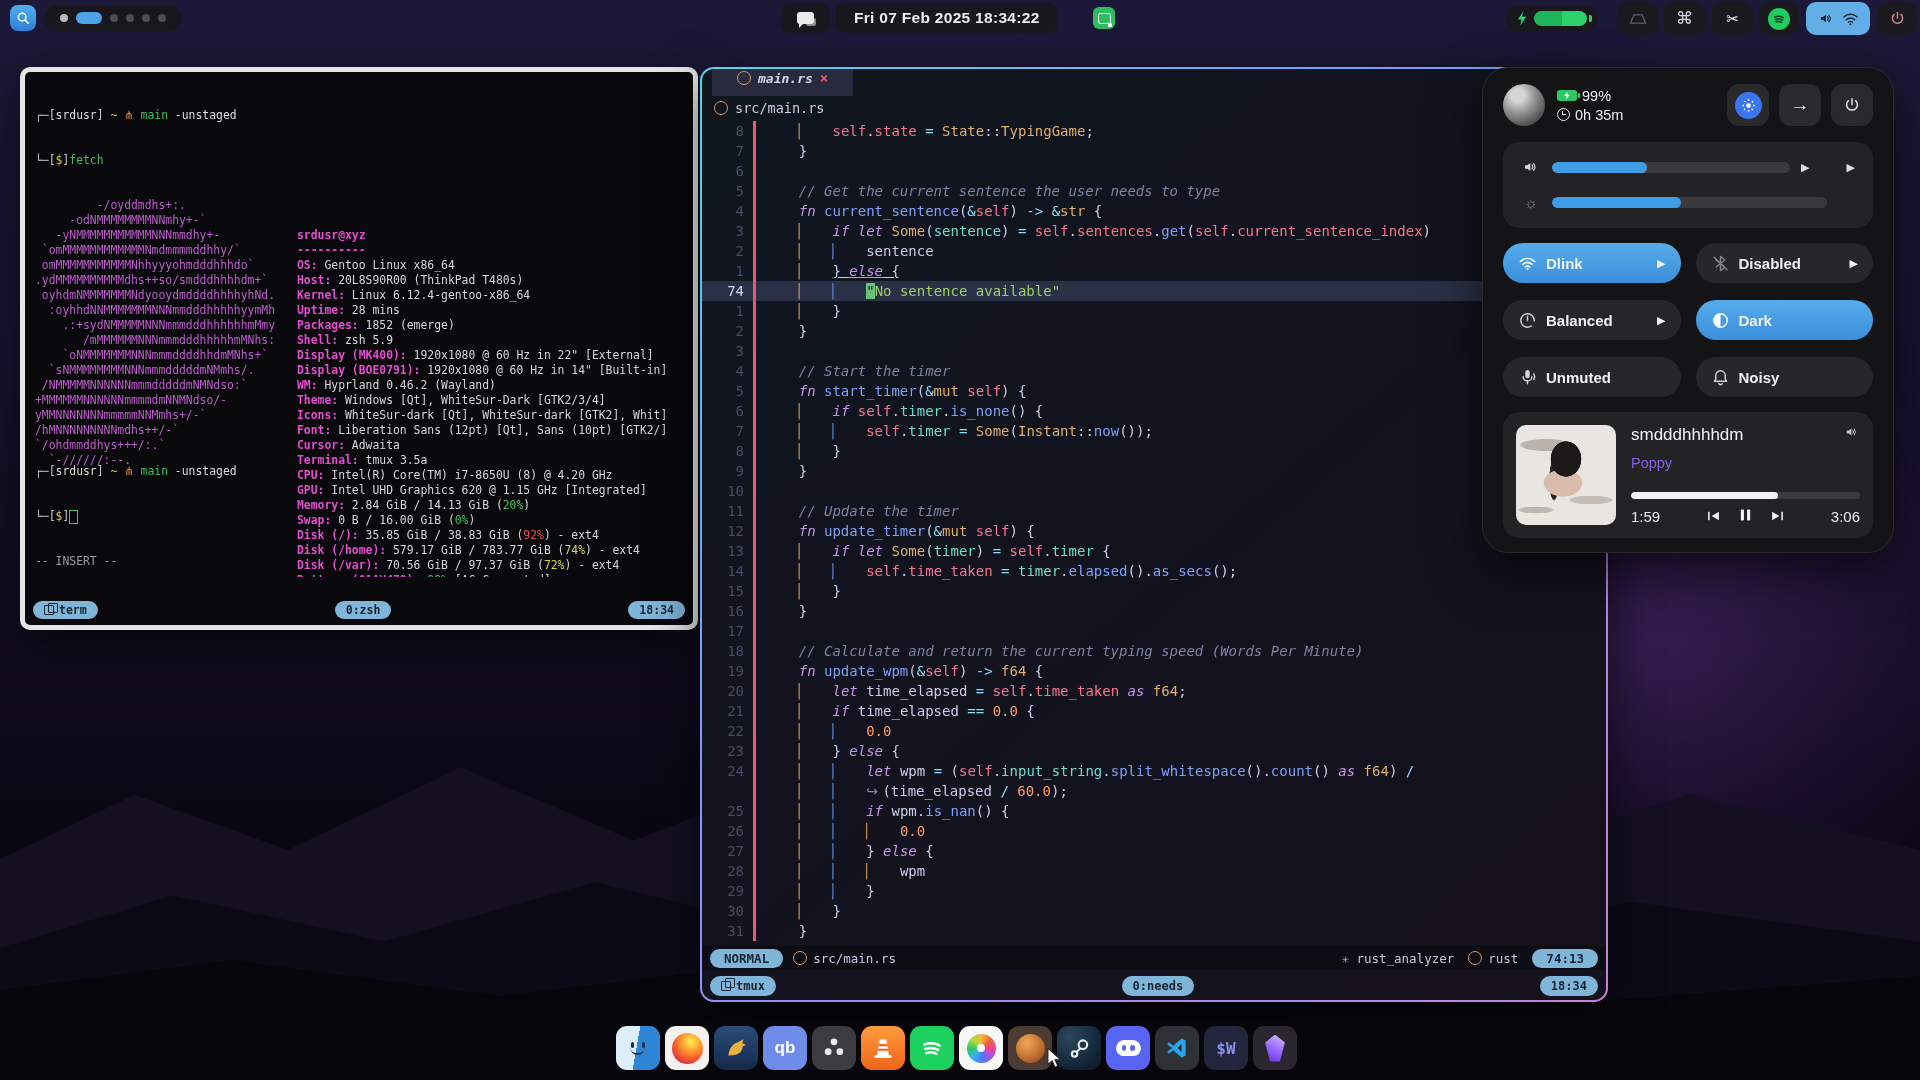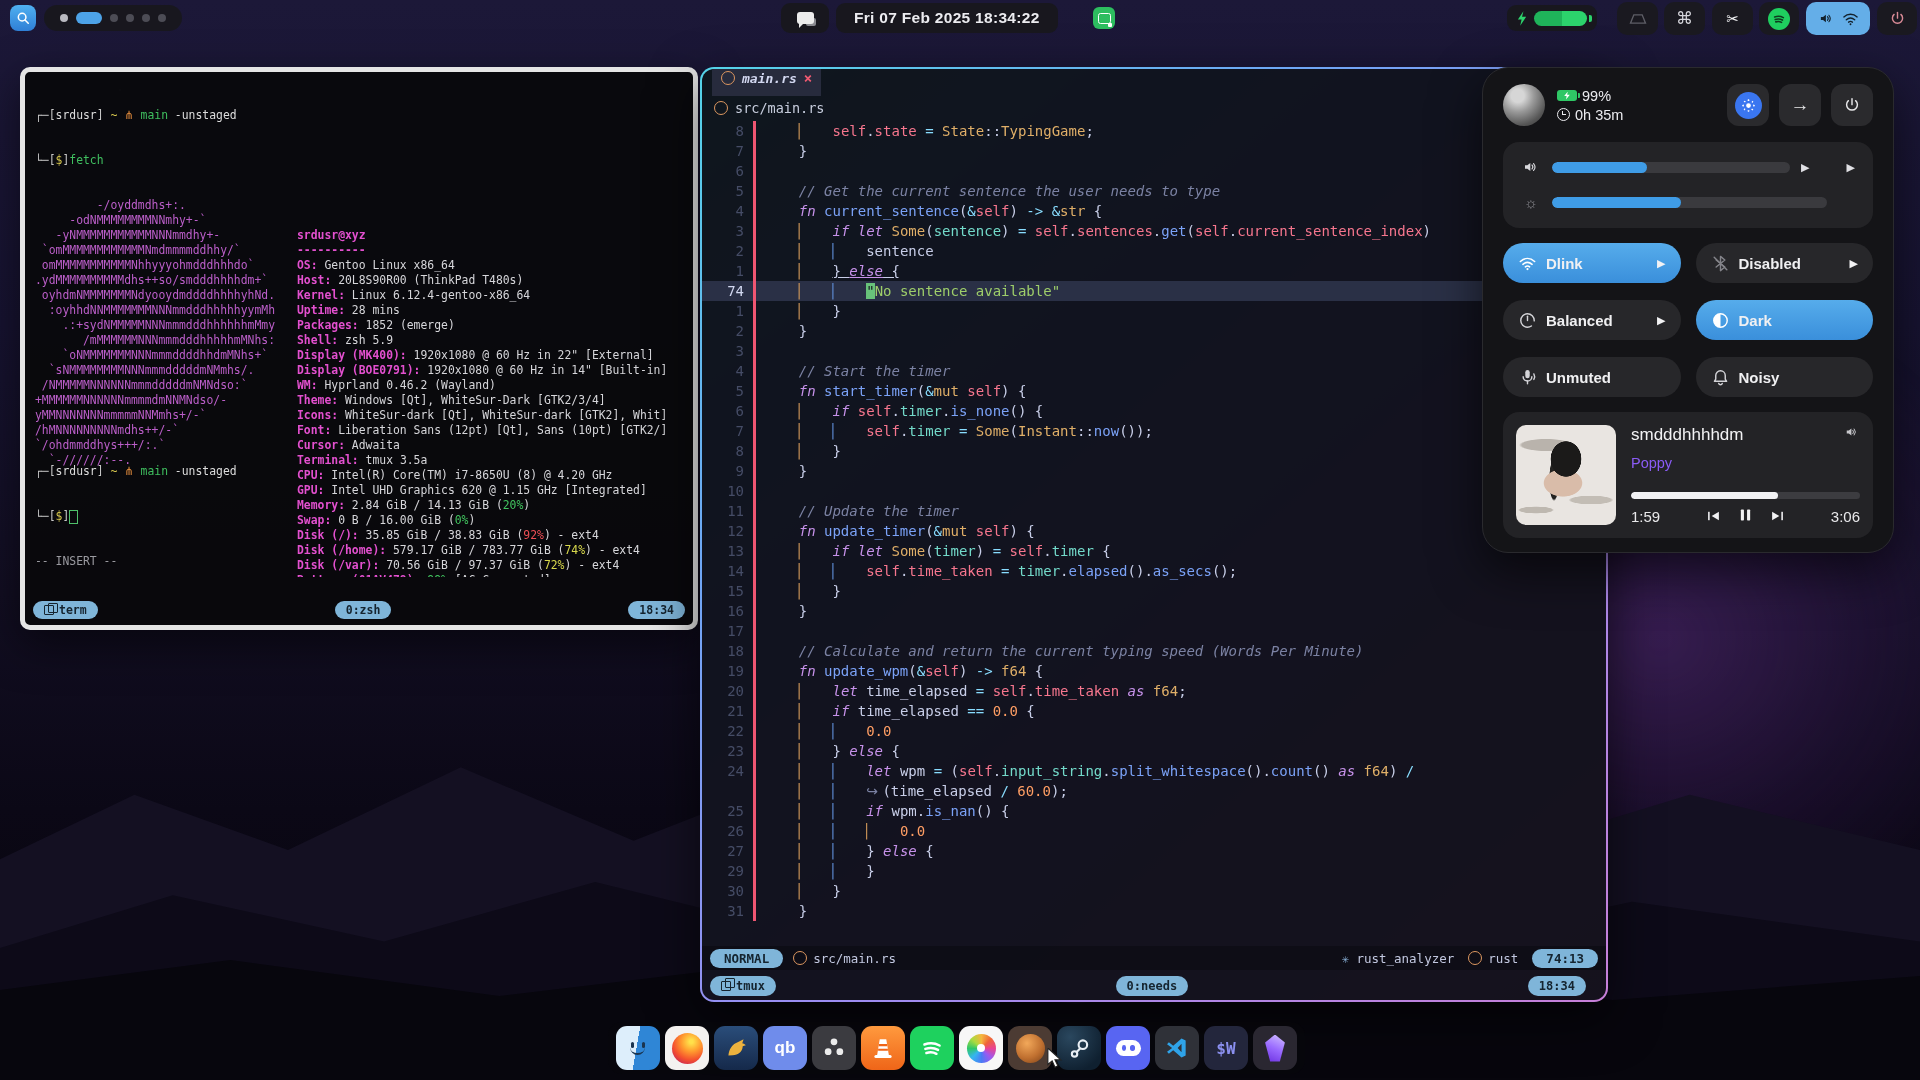--- a/index.html
+++ b/index.html
@@ -72,21 +72,21 @@
   .tmux-pill{background:#7fb5d9;color:#15242f;border-radius:10px;height:18px;display:flex;align-items:center;gap:5px;padding:0 11px;font-weight:bold;font-size:11.5px;font-family:"DejaVu Sans Mono",monospace}
   .win-icon{display:inline-block;width:8px;height:8px;border:1.5px solid #15242f;border-radius:1px;position:relative}
   .win-icon::after{content:"";position:absolute;left:2.5px;top:-3.5px;width:8px;height:8px;border:1.5px solid #15242f;border-radius:1px}
   
   #editor-frame{position:absolute;left:700px;top:67px;width:908px;height:935px;border-radius:14px;padding:2px;
     background:linear-gradient(140deg,#54d4e8 0%,#6fa6f5 30%,#9a8df2 60%,#c77fd8 100%);
     box-shadow:0 16px 50px rgba(0,0,0,.6);z-index:2;box-sizing:border-box}
   #editor-win{width:100%;height:100%;border-radius:12px;background:rgba(12,12,19,.95);overflow:hidden;position:relative;
     font-family:"DejaVu Sans Mono",monospace}
   #tabline{height:27px;display:flex;align-items:flex-end;padding-left:10px}
-  #tab{background:#272b3d;border-radius:6px 6px 0 0;height:36px;display:flex;align-items:center;gap:7px;padding:0 9px;font-size:13px}
+  #tab{background:#272b3d;border-radius:6px 6px 0 0;height:36px;display:flex;align-items:center;gap:7px;padding:0 25px;font-size:13px}
   #tab .tab-title{color:#d2d7f0;font-style:italic;font-weight:bold}
   #tab .tab-close{color:#f05a72;font-weight:bold;font-size:14px}
   #winbar{height:23px;display:flex;align-items:center;gap:7px;padding-left:12px;font-size:13.5px;color:#c8cede}
   .ric{display:inline-flex;width:14px;height:14px;border-radius:50%;border:1.5px solid #dc9760;color:#dc9760;
     font-size:9.5px;font-weight:bold;align-items:center;justify-content:center;box-sizing:border-box;font-family:"DejaVu Sans Mono",monospace}
   #code{position:absolute;top:52px;left:0;right:0;bottom:56px;overflow:hidden;font-size:14px;line-height:20px}
   .cl{display:flex;height:20px;white-space:pre}
   .ln{width:42px;text-align:right;padding-right:9px;color:#454c66;flex:none}
   .gitbar{width:3px;background:#ef5672;flex:none;margin-right:9px}
   .ct{white-space:pre;flex:1}
@@ -98,21 +98,21 @@
   .tk-gO{color:#d49a5a}.tk-gB{color:#5f8fd9}
   .tk-u{color:#c8cee8;text-decoration:underline}
   .tk-ku{color:#c792ea;font-style:italic;text-decoration:underline}
   .tk-cur{background:#68c27a;color:#14161f}
   .tk-w{font-family:"DejaVu Sans",sans-serif;color:#7b82a3}
   #statusline{position:absolute;left:0;right:0;bottom:30px;height:24px;display:flex;align-items:center;padding:0 8px;gap:10px;font-size:12.5px;background:rgba(10,10,16,.6)}
   .sl-pill{background:#7fb5d9;color:#15242f;border-radius:11px;height:19px;display:flex;align-items:center;padding:0 14px;font-weight:bold}
   .sl-file{color:#c2c8e0;display:flex;align-items:center;gap:6px}
   .sl-right{margin-left:auto;display:flex;align-items:center;gap:14px;color:#c2c8e0}
   .lsp-ic{color:#8fb8e0;font-size:12px}
-  #ed-tmux{position:absolute;left:8px;right:20px;bottom:4px;height:21px;display:flex;align-items:center;justify-content:space-between}
+  #ed-tmux{position:absolute;left:8px;right:8px;bottom:4px;height:21px;display:flex;align-items:center;justify-content:space-between}
   #ed-tmux .tmux-pill{height:20px;font-size:12px;border-radius:11px}
   
   #cc{position:absolute;left:1482px;top:67px;width:410px;height:484px;border-radius:26px;background:#141417;
     border:1px solid #2a2a2e;box-shadow:0 18px 50px rgba(0,0,0,.6);z-index:5;color:#ececf0}
   #cc-header{display:flex;align-items:center;padding:16px 20px 0 20px;gap:12px}
   .avatar{width:42px;height:42px;border-radius:50%;flex:none;
     background:radial-gradient(circle at 35% 28%,#d6d6d6 0 16%,#999 40%,#565656 72%,#333 100%)}
   .cc-stats{display:flex;flex-direction:column;gap:3px;font-size:14.5px}
   .cc-stat{display:flex;align-items:center;gap:5px}
   .batt{display:inline-block;width:20px;height:11px;border-radius:3px;background:#2fc765;position:relative}
@@ -367,20 +367,21 @@
         <div class="cl "><span class="ln">19</span><span class="gitbar"></span><span class="ct"><span class="tk-p">    </span><span class="tk-k">fn</span><span class="tk-p"> </span><span class="tk-b">update_wpm</span><span class="tk-p">(</span><span class="tk-cy">&amp;</span><span class="tk-r">self</span><span class="tk-p">) </span><span class="tk-cy">-&gt;</span><span class="tk-p"> </span><span class="tk-y">f64</span><span class="tk-p"> {</span></span></div>
         <div class="cl "><span class="ln">20</span><span class="gitbar"></span><span class="ct"><span class="tk-p">    </span><span class="tk-gO">▏</span><span class="tk-p">   </span><span class="tk-k">let</span><span class="tk-p"> </span><span class="tk-p">time_elapsed</span><span class="tk-p"> </span><span class="tk-cy">=</span><span class="tk-p"> </span><span class="tk-r">self</span><span class="tk-p">.</span><span class="tk-r">time_taken</span><span class="tk-p"> </span><span class="tk-k">as</span><span class="tk-p"> </span><span class="tk-y">f64</span><span class="tk-p">;</span></span></div>
         <div class="cl "><span class="ln">21</span><span class="gitbar"></span><span class="ct"><span class="tk-p">    </span><span class="tk-gO">▏</span><span class="tk-p">   </span><span class="tk-k">if</span><span class="tk-p"> </span><span class="tk-p">time_elapsed</span><span class="tk-p"> </span><span class="tk-cy">==</span><span class="tk-p"> </span><span class="tk-o">0.0</span><span class="tk-p"> {</span></span></div>
         <div class="cl "><span class="ln">22</span><span class="gitbar"></span><span class="ct"><span class="tk-p">    </span><span class="tk-gO">▏</span><span class="tk-p">   </span><span class="tk-gB">▏</span><span class="tk-p">   </span><span class="tk-o">0.0</span></span></div>
         <div class="cl "><span class="ln">23</span><span class="gitbar"></span><span class="ct"><span class="tk-p">    </span><span class="tk-gO">▏</span><span class="tk-p">   </span><span class="tk-p">} </span><span class="tk-k">else</span><span class="tk-p"> {</span></span></div>
         <div class="cl "><span class="ln">24</span><span class="gitbar"></span><span class="ct"><span class="tk-p">    </span><span class="tk-gO">▏</span><span class="tk-p">   </span><span class="tk-gB">▏</span><span class="tk-p">   </span><span class="tk-k">let</span><span class="tk-p"> </span><span class="tk-p">wpm</span><span class="tk-p"> </span><span class="tk-cy">=</span><span class="tk-p"> (</span><span class="tk-r">self</span><span class="tk-p">.</span><span class="tk-t">input_string</span><span class="tk-p">.</span><span class="tk-b">split_whitespace</span><span class="tk-p">().</span><span class="tk-b">count</span><span class="tk-p">() </span><span class="tk-k">as</span><span class="tk-p"> </span><span class="tk-y">f64</span><span class="tk-p">) </span><span class="tk-cy">/</span></span></div>
         <div class="cl "><span class="ln"></span><span class="gitbar"></span><span class="ct"><span class="tk-p">    </span><span class="tk-gO">▏</span><span class="tk-p">   </span><span class="tk-gB">▏</span><span class="tk-p">   </span><span class="tk-w">↪ </span><span class="tk-p">(time_elapsed </span><span class="tk-cy">/</span><span class="tk-p"> </span><span class="tk-o">60.0</span><span class="tk-p">);</span></span></div>
         <div class="cl "><span class="ln">25</span><span class="gitbar"></span><span class="ct"><span class="tk-p">    </span><span class="tk-gO">▏</span><span class="tk-p">   </span><span class="tk-gB">▏</span><span class="tk-p">   </span><span class="tk-k">if</span><span class="tk-p"> </span><span class="tk-p">wpm</span><span class="tk-p">.</span><span class="tk-b">is_nan</span><span class="tk-p">() {</span></span></div>
         <div class="cl "><span class="ln">26</span><span class="gitbar"></span><span class="ct"><span class="tk-p">    </span><span class="tk-gO">▏</span><span class="tk-p">   </span><span class="tk-gB">▏</span><span class="tk-p">   </span><span class="tk-gO">▏</span><span class="tk-p">   </span><span class="tk-o">0.0</span></span></div>
         <div class="cl "><span class="ln">27</span><span class="gitbar"></span><span class="ct"><span class="tk-p">    </span><span class="tk-gO">▏</span><span class="tk-p">   </span><span class="tk-gB">▏</span><span class="tk-p">   </span><span class="tk-p">} </span><span class="tk-k">else</span><span class="tk-p"> {</span></span></div>
+        <div class="cl "><span class="ln">28</span><span class="gitbar"></span><span class="ct"><span class="tk-p">    </span><span class="tk-gO">▏</span><span class="tk-p">   </span><span class="tk-gB">▏</span><span class="tk-p">   </span><span class="tk-gO">▏</span><span class="tk-p">   </span><span class="tk-p">wpm</span></span></div>
         <div class="cl "><span class="ln">29</span><span class="gitbar"></span><span class="ct"><span class="tk-p">    </span><span class="tk-gO">▏</span><span class="tk-p">   </span><span class="tk-gB">▏</span><span class="tk-p">   </span><span class="tk-p">}</span></span></div>
         <div class="cl "><span class="ln">30</span><span class="gitbar"></span><span class="ct"><span class="tk-p">    </span><span class="tk-gO">▏</span><span class="tk-p">   </span><span class="tk-p">}</span></span></div>
         <div class="cl "><span class="ln">31</span><span class="gitbar"></span><span class="ct"><span class="tk-p">    </span><span class="tk-p">}</span></span></div>
       </div>
     <div id="statusline">
       <span class="sl-pill">
           <span>NORMAL</span>
         </span>
       <span class="sl-file">
           <span class="ric"></span>

